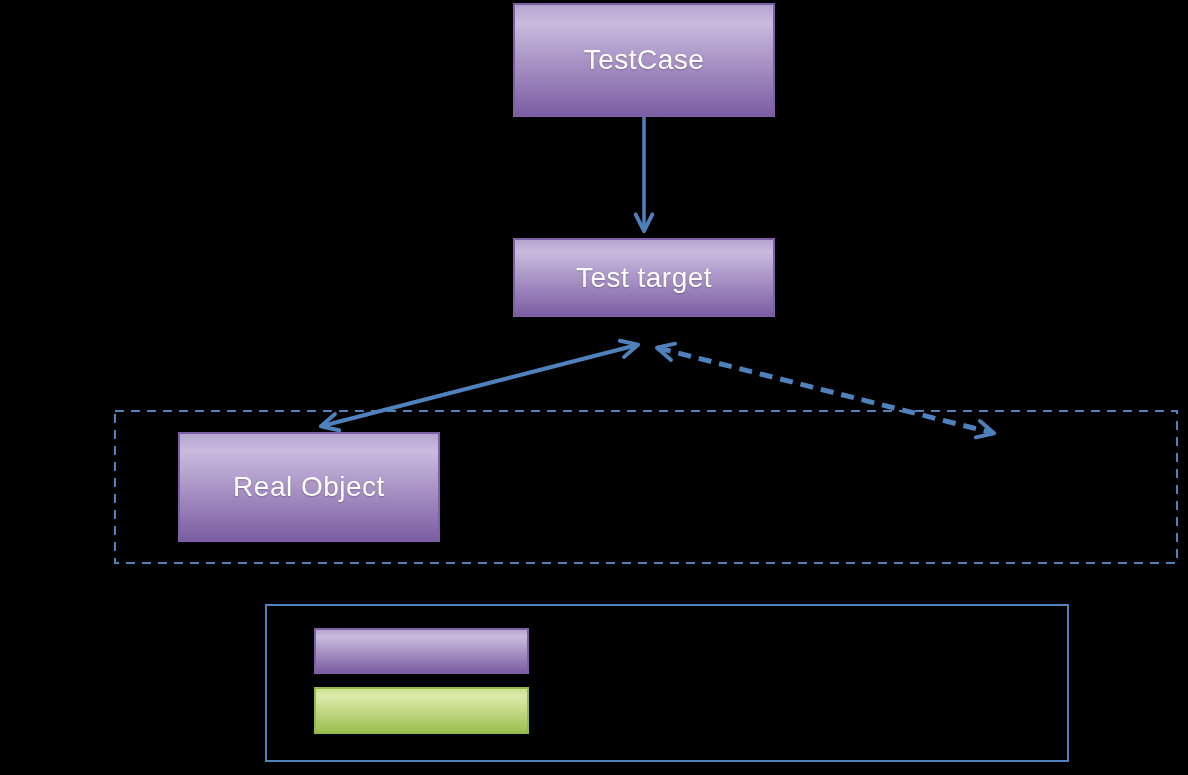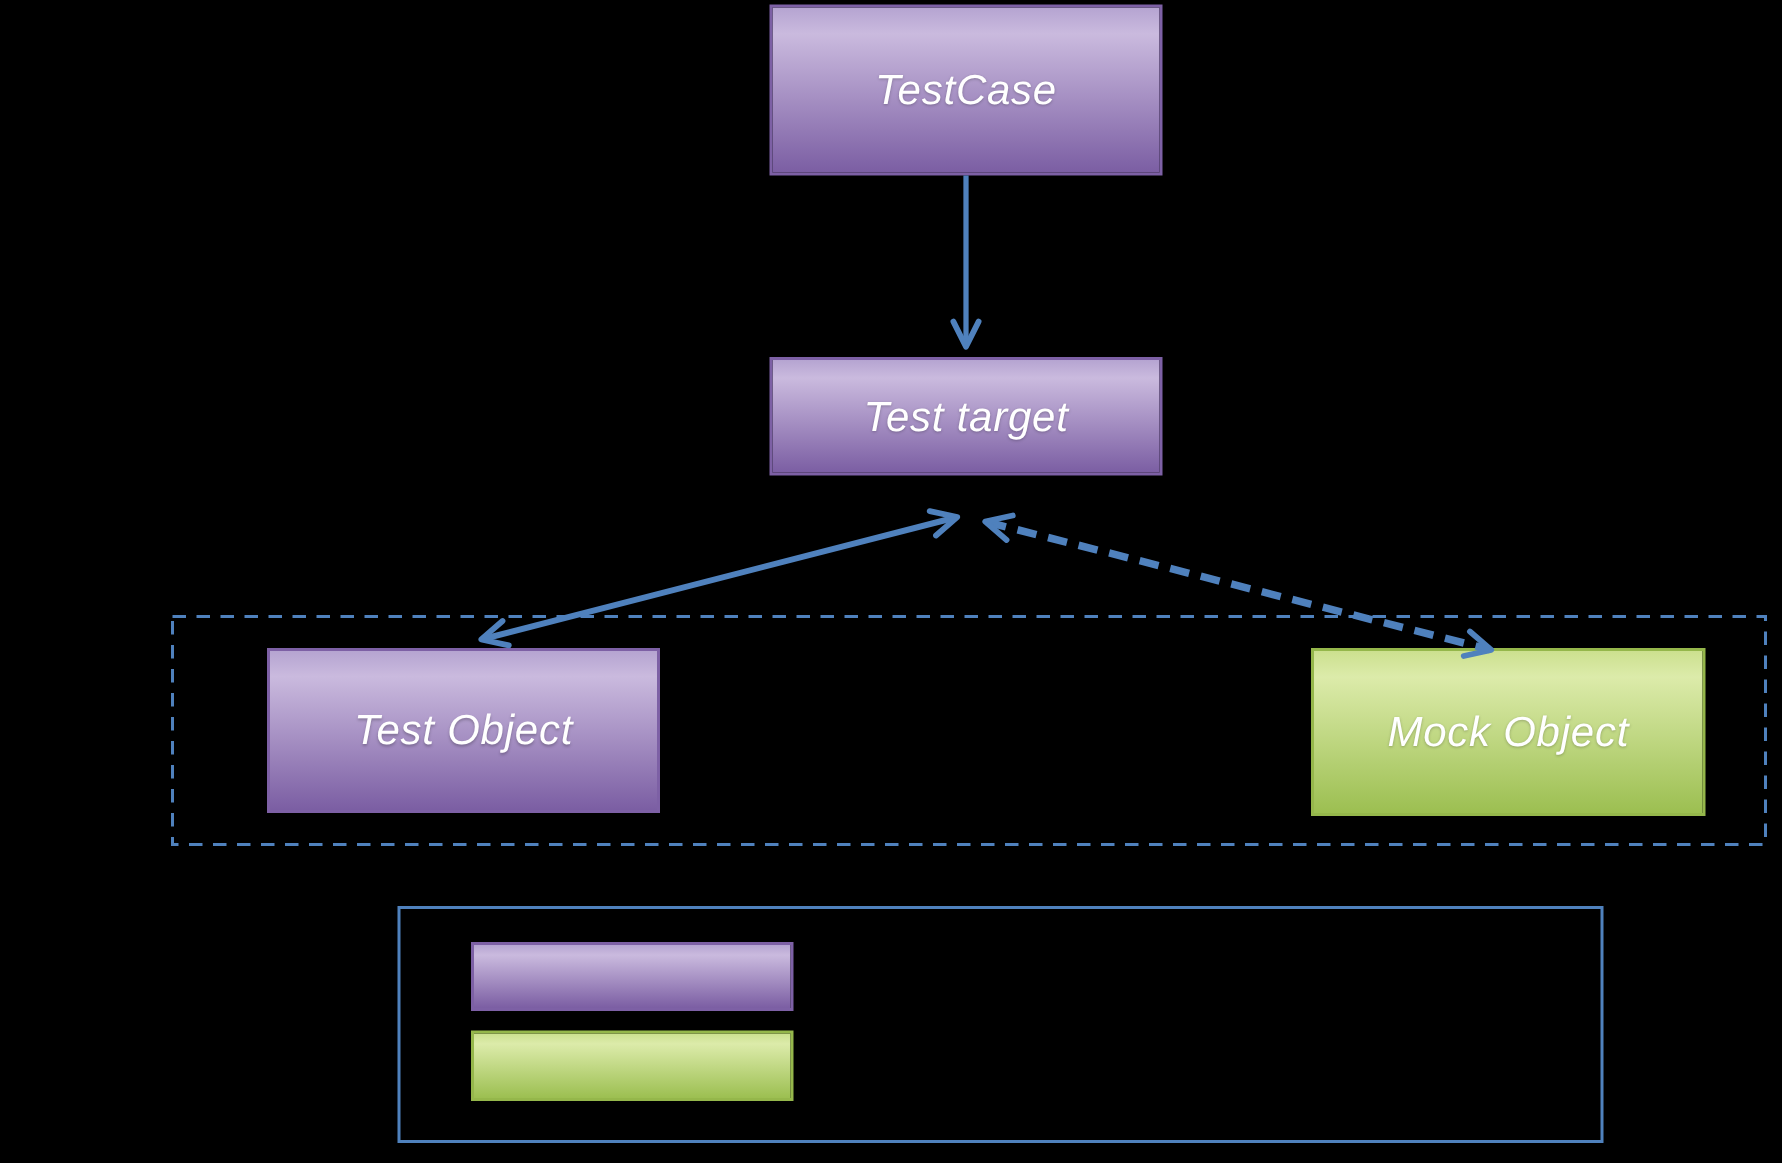--- a/index.html
+++ b/index.html
@@ -14,21 +14,20 @@
   .node {
     position: absolute;
     display: flex;
     align-items: center;
     justify-content: center;
     box-sizing: border-box;
     color: var(--text, #fff);
     font-size: 28px;
     letter-spacing: 0.5px;
     text-shadow: 0 1px 2px rgba(0,0,0,0.25);
-    font-style: italic;
   }
   .purple-fill {
     background: linear-gradient(180deg, var(--purple-top) 0%, var(--purple-light) 16%, var(--purple-bottom) 100%);
     border: 2px solid var(--purple-border);
   }
   .green-fill {
     background: linear-gradient(180deg, var(--green-top) 0%, var(--green-light) 16%, var(--green-bottom) 100%);
     border: 2px solid var(--green-border);
   }
   .node-testcase   { left: 513px; top: 3px;   width: 262px; height: 114px; }
@@ -68,26 +67,23 @@
 
   <div class="node purple-fill node-testcase">
     <span>TestCase</span>
   </div>
 
   <div class="node purple-fill node-testtarget">
     <span>Test target</span>
   </div>
 
   <div class="node purple-fill node-realobj">
-    <span>Test Object</span>
+    <span>Real Object</span>
   </div>
 
-  <div class="node green-fill node-mockobj">
-    <span>Mock Object</span>
-  </div>
 
   <svg class="overlay" viewBox="0 0 1188 775" xmlns="http://www.w3.org/2000/svg">
     <defs>
       <marker id="vee-end" viewBox="0 0 20 20" refX="16" refY="10" markerWidth="24" markerHeight="24" markerUnits="userSpaceOnUse" orient="auto">
         <path class="marker-path" d="M3,3 L17,10 L3,17" stroke-width="3.2" stroke-linecap="round" stroke-linejoin="round"></path>
       </marker>
       <marker id="vee-start" viewBox="0 0 20 20" refX="16" refY="10" markerWidth="24" markerHeight="24" markerUnits="userSpaceOnUse" orient="auto-start-reverse">
         <path class="marker-path" d="M3,3 L17,10 L3,17" stroke-width="3.2" stroke-linecap="round" stroke-linejoin="round"></path>
       </marker>
     </defs>

